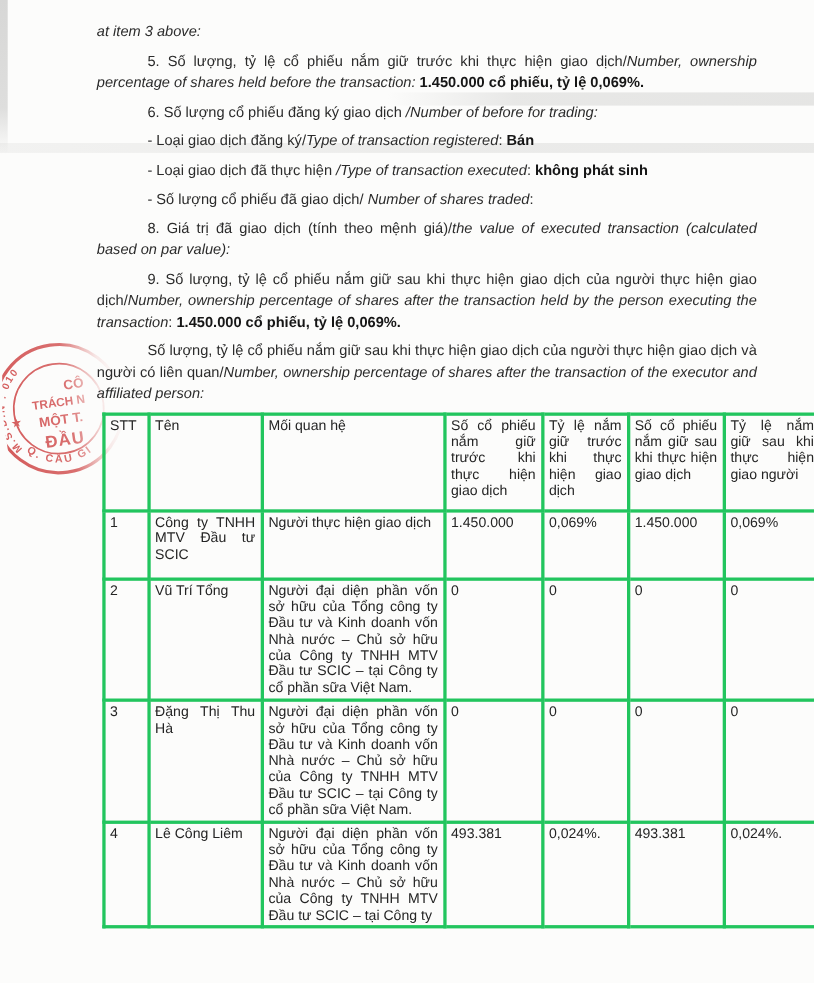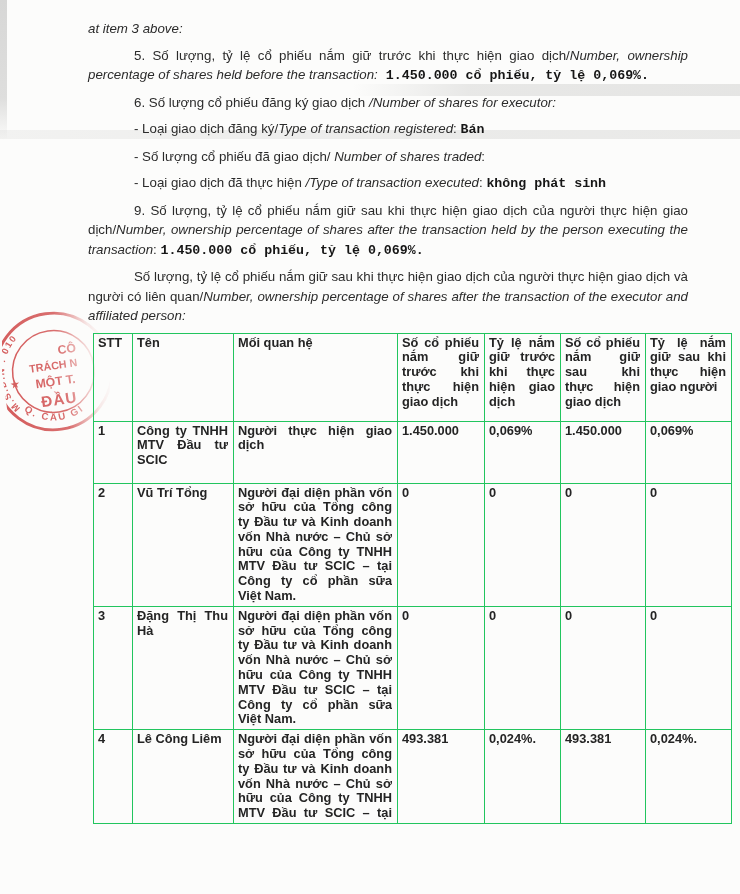--- a/index.html
+++ b/index.html
@@ -22,31 +22,31 @@
     background:linear-gradient(to right,rgba(190,190,188,.16),rgba(190,190,188,.28) 60%,rgba(190,190,188,.30));}
 
   .content{
     position:absolute;left:88px;top:19px;width:600px;
     font-size:13.3px;line-height:19.5px;text-align:justify;
   }
   .para{margin:0 0 7px;text-indent:46px;}
   .para.no-indent{text-indent:0;}
   .seg-n{font-style:normal;}
   .seg-i{font-style:italic;}
-  .seg-b{font-weight:bold;color:#161616;font-family:Liberation Mono, monospace;}
+  .seg-b{font-weight:bold;color:#161616;}
 
   
   table.ownership{
     border-collapse:collapse;table-layout:fixed;
     width:568px;margin:3px 0 0 5px;
     font-size:12.8px;line-height:14.8px;color:#242424;
   }
   table.ownership th,table.ownership td{
-    border:1px solid #22c55e;vertical-align:top;
-    padding:2px 5px 2px 4px;font-weight:bold;text-align:justify;
+    border:3px solid #22c55e;vertical-align:top;
+    padding:2px 5px 2px 4px;font-weight:normal;text-align:justify;
   }
   thead tr{height:88px;}
   tr.row0{height:62px;}
   tr.row1{height:104px;}
   tr.row2{height:104px;}
   tr.row3{height:94px;}
   .col0{width:29px;}
   .col1{width:91px;}
   .col2{width:154px;}
   .col3{width:77px;}
@@ -98,24 +98,25 @@
       <text x="57" y="51" font-size="12" font-weight="bold">CÔ</text>
       <text x="27" y="65" font-size="10.5" font-weight="bold">TRÁCH N</text>
       <text x="31" y="81" font-size="12" font-weight="bold">MỘT T.</text>
       <text x="34" y="100" font-size="15" font-weight="bold" letter-spacing="1">ĐẦU</text>
     </g>
   </svg>
 
   <div class="content">
     <p class="para no-indent"><span class="seg-i">at item 3 above:</span></p>
     <p class="para"><span class="seg-n">5. Số lượng, tỷ lệ cổ phiếu nắm giữ trước khi thực hiện giao dịch/</span><span class="seg-i">Number, ownership percentage of shares held before the transaction:</span><span class="seg-b"> 1.450.000 cổ phiếu, tỷ lệ 0,069%.</span></p>
-    <p class="para"><span class="seg-n">6. Số lượng cổ phiếu đăng ký giao dịch </span><span class="seg-i">/Number of shares for executor:</span></p>
+    <p class="para"><span class="seg-n">6. Số lượng cổ phiếu đăng ký giao dịch </span><span class="seg-i">/Number of before for trading:</span></p>
     <p class="para"><span class="seg-n">- Loại giao dịch đăng ký/</span><span class="seg-i">Type of transaction registered</span><span class="seg-n">: </span><span class="seg-b">Bán</span></p>
+    <p class="para"><span class="seg-n">- Loại giao dịch đã thực hiện </span><span class="seg-i">/Type of transaction executed</span><span class="seg-n">: </span><span class="seg-b">không phát sinh</span></p>
     <p class="para"><span class="seg-n">- Số lượng cổ phiếu đã giao dịch/ </span><span class="seg-i">Number of shares traded</span><span class="seg-n">:</span></p>
-    <p class="para"><span class="seg-n">- Loại giao dịch đã thực hiện </span><span class="seg-i">/Type of transaction executed</span><span class="seg-n">: </span><span class="seg-b">không phát sinh</span></p>
+    <p class="para"><span class="seg-n">8. Giá trị đã giao dịch (tính theo mệnh giá)/</span><span class="seg-i">the value of executed transaction (calculated based on par value):</span></p>
     <p class="para"><span class="seg-n">9. Số lượng, tỷ lệ cổ phiếu nắm giữ sau khi thực hiện giao dịch của người thực hiện giao dịch/</span><span class="seg-i">Number, ownership percentage of shares after the transaction held by the person executing the transaction</span><span class="seg-n">: </span><span class="seg-b">1.450.000 cổ phiếu, tỷ lệ 0,069%.</span></p>
     <p class="para"><span class="seg-n">Số lượng, tỷ lệ cổ phiếu nắm giữ sau khi thực hiện giao dịch của người thực hiện giao dịch và người có liên quan/</span><span class="seg-i">Number, ownership percentage of shares after the transaction of the executor and affiliated person:</span></p>
 
     <table class="ownership">
       <thead>
           <tr>
             <th class="col0">STT</th>
             <th class="col1">Tên</th>
             <th class="col2">Mối quan hệ</th>
             <th class="col3">Số cổ phiếu nắm giữ trước khi thực hiện giao dịch</th>

